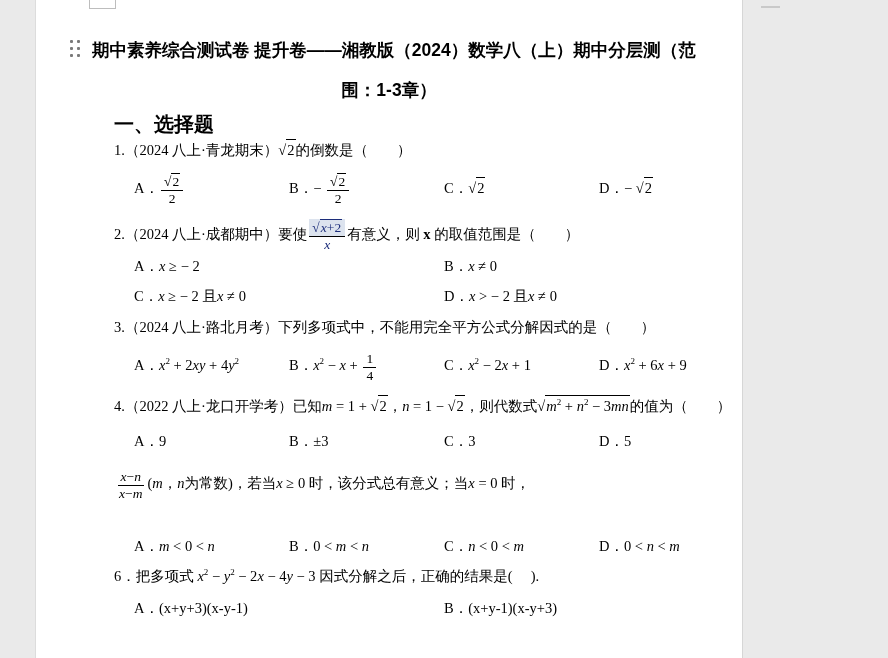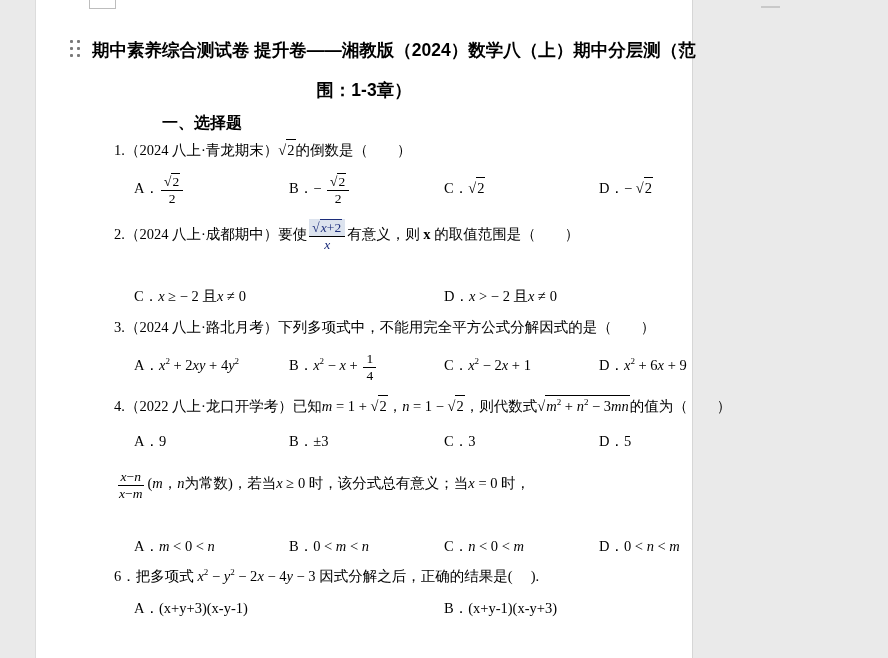--- a/index.html
+++ b/index.html
@@ -6,21 +6,21 @@
     --hl_bg:#dce3ee; --hl_text:#1c2d7a; --canvas_bg:#eaeaea; --page_bg:#ffffff; --dot:#7a7a7a;
   }
   *{box-sizing:border-box;}
   html,body{margin:0;padding:0;}
   body{
     width:888px;height:658px;position:relative;overflow:hidden;
     background:var(--canvas_bg);
     font-family:"Liberation Serif","DejaVu Serif",serif;color:#000;
   }
   .page{
-    position:absolute;left:35px;top:0;width:658px;height:658px;
+    position:absolute;left:35px;top:0;width:708px;height:658px;
     background:var(--page_bg);
     border-left:1px solid #dcdcdc;border-right:1px solid #d6d6d6;
   }
   .page-top-marker{
     position:absolute;left:53px;top:-1px;width:27px;height:10px;
     background:#fff;border:1px solid #bdbdbd;border-top:none;
   }
   .top-right-mark{
     position:absolute;left:725px;top:6px;width:19px;height:2px;background:#c9c9c9;
   }
@@ -31,21 +31,21 @@
   .drag-handle i{width:3px;height:3px;background:var(--dot);border-radius:1px;}
   .row{
     position:absolute;left:78px;right:4px;
     font-size:14.5px;line-height:20px;white-space:nowrap;
   }
   .title{
     left:56px;right:56px;text-align:center;
     font-family:"Liberation Sans","DejaVu Sans",sans-serif;font-weight:700;font-size:17.5px;
   }
   .heading{
-    font-family:Liberation Mono, monospace;font-weight:700;font-size:16px;margin-left:48px;
+    font-family:Liberation Serif, serif;font-weight:700;font-size:20px;
   }
   .opts{left:98px;}
   .opt{display:inline-block;}
   .w155{width:155px;}
   .w310{width:310px;}
   .opt-label{font-family:"Liberation Serif","DejaVu Serif",serif;}
   
   .m,.b,.v,.sqrt,.frac{font-family:"Liberation Serif","DejaVu Serif",serif;}
   .b{font-weight:700;}
   .v{font-style:italic;}
@@ -92,20 +92,23 @@
           </span></span></span><span class="opt w155"><span class="opt-label">B．</span><span class="opt-body"><span class="m">− </span><span class="frac">
             <span class="num"><span class="sqrt"><span class="rsign">√</span><span class="rad"><span class="m">2</span></span></span></span>
             <span class="den"><span class="m">2</span></span>
           </span></span></span><span class="opt w155"><span class="opt-label">C．</span><span class="opt-body"><span class="sqrt"><span class="rsign">√</span><span class="rad"><span class="m">2</span></span></span></span></span><span class="opt"><span class="opt-label">D．</span><span class="opt-body"><span class="m">− </span><span class="sqrt"><span class="rsign">√</span><span class="rad"><span class="m">2</span></span></span></span></span>
   </div>
 
   <div class="row" style="top:219px"><span class="s">2.（2024 八上·成都期中）要使</span><span class="frac hl">
         <span class="num"><span class="sqrt"><span class="rsign">√</span><span class="rad"><span class="v">x</span><span class="m">+2</span></span></span></span>
         <span class="den"><span class="v">x</span></span>
       </span><span class="s">有意义，则 </span><span class="b">x</span><span class="s"> 的取值范围是（　　）</span></div>
+  <div class="row opts" style="top:256px">
+    <span class="opt w310"><span class="opt-label">A．</span><span class="opt-body"><span class="v">x</span><span class="m"> ≥ − 2</span></span></span><span class="opt"><span class="opt-label">B．</span><span class="opt-body"><span class="v">x</span><span class="m"> ≠ 0</span></span></span>
+  </div>
   <div class="row opts" style="top:286px">
     <span class="opt w310"><span class="opt-label">C．</span><span class="opt-body"><span class="v">x</span><span class="m"> ≥ − 2 </span><span class="s">且</span><span class="v">x</span><span class="m"> ≠ 0</span></span></span><span class="opt"><span class="opt-label">D．</span><span class="opt-body"><span class="v">x</span><span class="m"> &gt; − 2 </span><span class="s">且</span><span class="v">x</span><span class="m"> ≠ 0</span></span></span>
   </div>
 
   <div class="row" style="top:317px"><span class="s">3.（2024 八上·路北月考）下列多项式中，不能用完全平方公式分解因式的是（　　）</span></div>
   <div class="row opts" style="top:351px">
     <span class="opt w155"><span class="opt-label">A．</span><span class="opt-body"><span class="m"><span class="v">x</span><sup>2</sup></span><span class="m"> + 2</span><span class="v">xy</span><span class="m"> + 4</span><span class="m"><span class="v">y</span><sup>2</sup></span></span></span><span class="opt w155"><span class="opt-label">B．</span><span class="opt-body"><span class="m"><span class="v">x</span><sup>2</sup></span><span class="m"> − </span><span class="v">x</span><span class="m"> + </span><span class="frac">
             <span class="num"><span class="m">1</span></span>
             <span class="den"><span class="m">4</span></span>
           </span></span></span><span class="opt w155"><span class="opt-label">C．</span><span class="opt-body"><span class="m"><span class="v">x</span><sup>2</sup></span><span class="m"> − 2</span><span class="v">x</span><span class="m"> + 1</span></span></span><span class="opt"><span class="opt-label">D．</span><span class="opt-body"><span class="m"><span class="v">x</span><sup>2</sup></span><span class="m"> + 6</span><span class="v">x</span><span class="m"> + 9</span></span></span>

